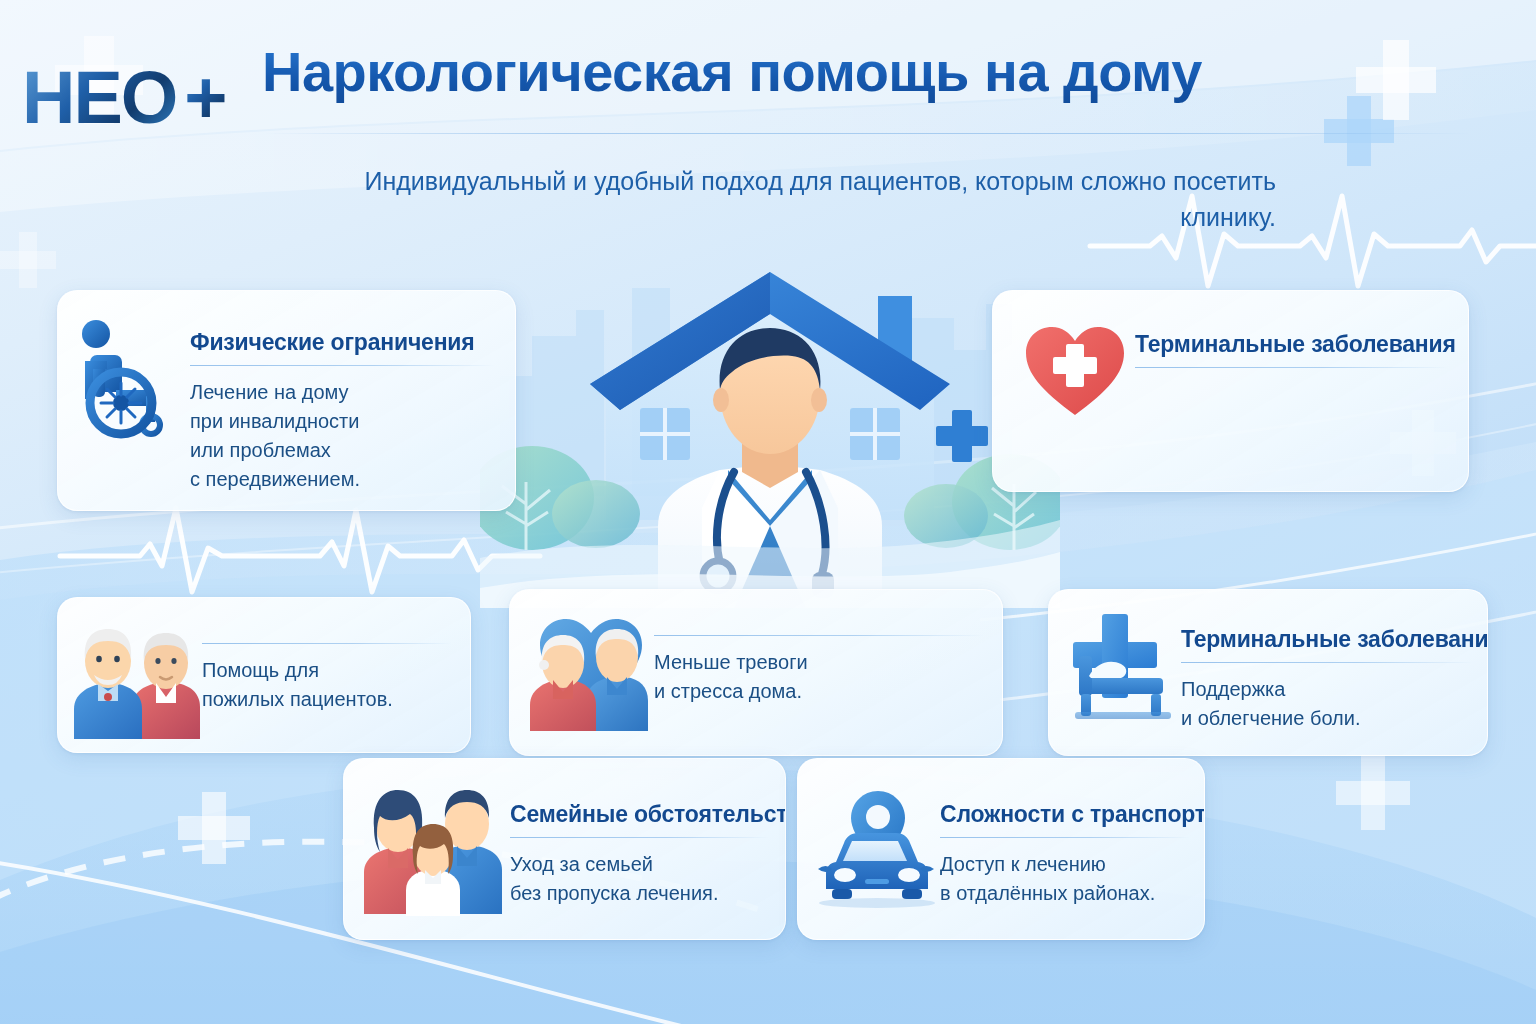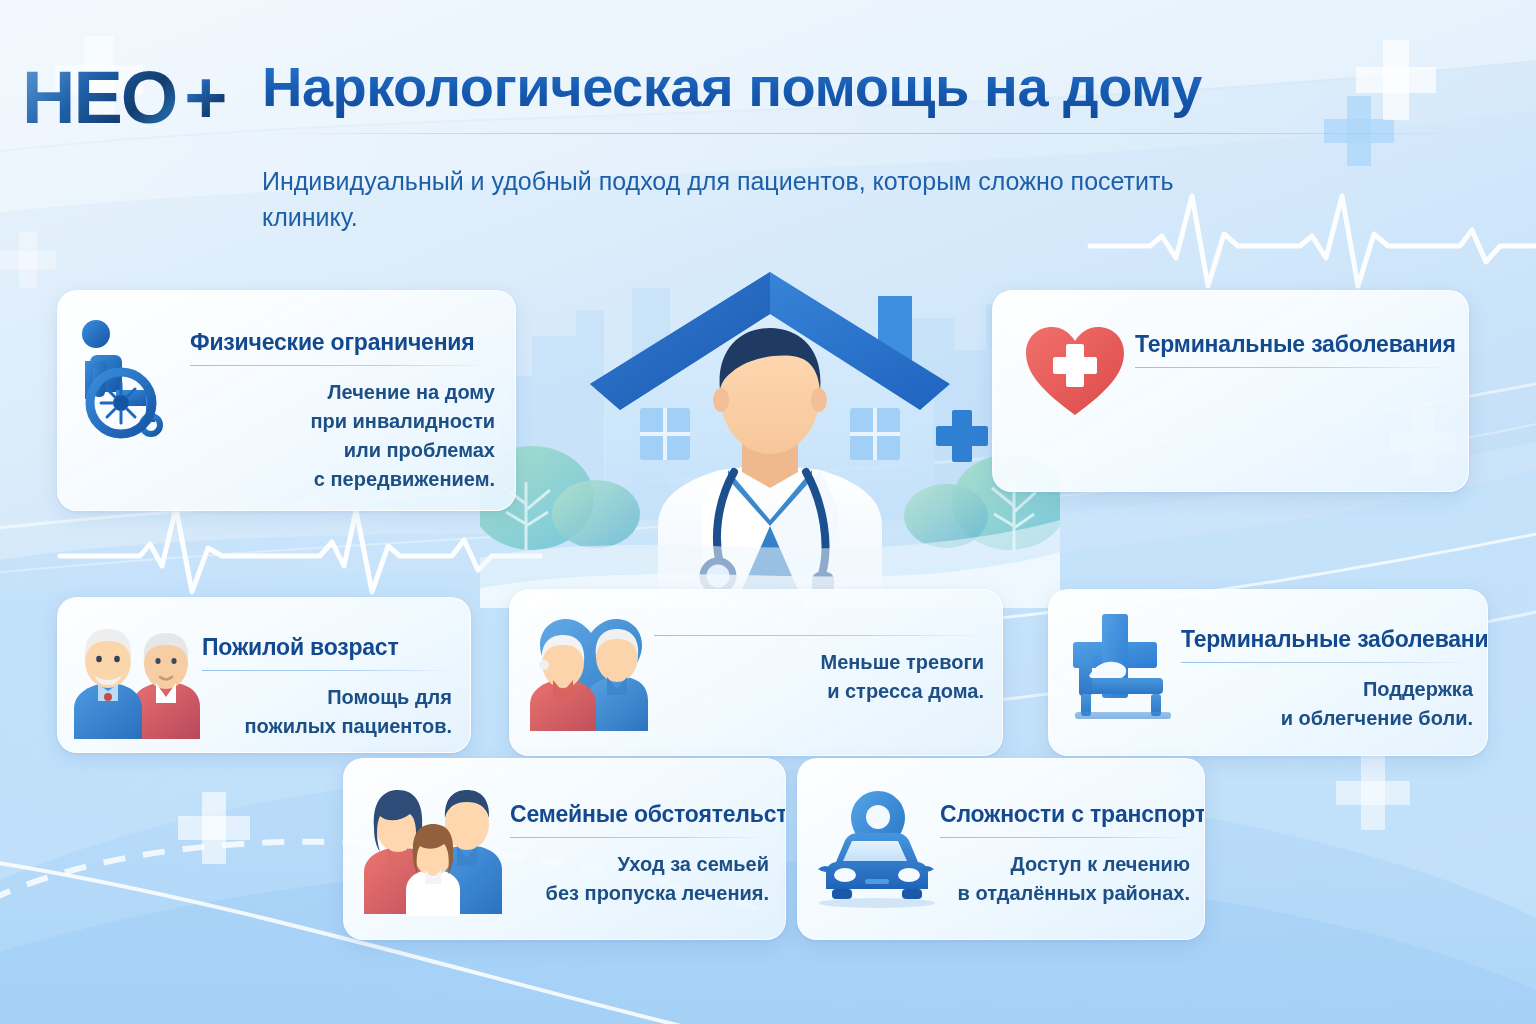--- a/index.html
+++ b/index.html
@@ -38,34 +38,34 @@
   }
   .logo-word {
     font-size: 74px; font-weight: 800; letter-spacing: -2px; line-height: 1;
     background: linear-gradient(135deg, #5b9bd5 0%, #1f5fa8 40%, #123c6e 70%, #2f7fc4 100%);
     -webkit-background-clip: text; background-clip: text; color: transparent;
     font-family: "Liberation Sans", sans-serif;
   }
   .logo-plus { margin-left: 8px; }
 
   .title {
-    position: absolute; left: 262px; top: 54px;
+    position: absolute; left: 262px; top: 39px;
     font-size: 56px; font-weight: 800; letter-spacing: -0.5px;
     color: #1763bd;
     background: linear-gradient(180deg, #2a7ad4 0%, #1558ae 60%, #114c9b 100%);
     -webkit-background-clip: text; background-clip: text; color: transparent;
     white-space: nowrap;
   }
   .title-rule {
     position: absolute; left: 262px; top: 133px; width: 1210px; height: 1px;
     background: linear-gradient(90deg, rgba(120,175,230,0) 0%, rgba(120,175,230,.55) 25%, rgba(120,175,230,.55) 75%, rgba(120,175,230,0) 100%);
   }
   .subtitle {
-    position: absolute; left: 262px; top: 164px; width: 1000px;
-    text-align: left;
+    position: absolute; left: 276px; top: 164px; width: 1000px;
+    text-align: right;
     font-size: 25px; line-height: 1.42; color: #1d5fa8; font-weight: 400;
   }
 
   
   .card {
     position: absolute;
     border-radius: 20px;
     background: linear-gradient(150deg, rgba(255,255,255,.97) 0%, rgba(247,252,255,.95) 45%, rgba(231,244,254,.92) 100%);
     box-shadow: 0 6px 20px rgba(54,110,170,.13), 0 1px 3px rgba(54,110,170,.10);
     border: 1px solid rgba(255,255,255,.85);
@@ -78,23 +78,22 @@
   .card-text { flex: 1 1 auto; min-width: 0; }
   .card-title {
     font-size: 23px; font-weight: 800; color: #13498f; letter-spacing: -0.2px;
     white-space: nowrap;
   }
   .card-rule {
     height: 1px; margin: 9px 0 12px 0;
     background: linear-gradient(90deg, rgba(120,175,230,.75) 0%, rgba(120,175,230,.55) 60%, rgba(120,175,230,0) 100%);
   }
   .card-desc {
-    font-size: 20px; line-height: 1.45; color: #1b4f85; font-weight: 700;
+    font-size: 20px; line-height: 1.45; color: #1b4f85; font-weight: 400;
     white-space: pre-line;
-    text-align: right;
   }
 
   
   #card-physical   { left: 57px;   top: 290px; width: 459px;  height: 221px; }
   #card-physical   .card-inner { padding: 22px 20px 18px 20px; }
   #card-physical   .card-icon  { width: 112px; height: 130px; margin-top: 2px;}
   #card-physical   .card-text  { padding-top: 16px; }
 
   #card-terminal-heart { left: 992px; top: 290px; width: 477px; height: 202px; }
   #card-terminal-heart .card-inner { padding: 22px 20px 18px 22px; }
@@ -424,21 +423,20 @@
           <ellipse cx="36" cy="40" rx="23" ry="27" fill="#fbd6ab"></ellipse>
           <path d="M13,38 C11,16 22,8 36,8 C50,8 61,16 59,38 C56,24 48,20 36,20 C24,20 16,24 13,38 Z" fill="#eeeeee"></path>
           <ellipse cx="27" cy="38" rx="2.8" ry="3.2" fill="#2f4257"></ellipse>
           <ellipse cx="45" cy="38" rx="2.8" ry="3.2" fill="#2f4257"></ellipse>
           <path d="M22,54 q14,10 28,0 q-4,10 -14,10 q-10,0 -14,-10 Z" fill="#f2f2f2"></path>
           <path d="M26,63 L36,70 L46,63 L46,80 L26,80 Z" fill="#bcdcf5"></path>
           <circle cx="36" cy="76" r="4" fill="#c94c4c"></circle>
         </svg>
       </div>
       <div class="card-text">
-        <div class="card-title">Пожилой возраст</div>
         <div class="card-rule"></div>
         <div class="card-desc">Помощь для
 пожилых пациентов.</div>
       </div>
     </div>
   </div>
 
   <div class="card" id="card-psych">
     <div class="card-inner">
       <div class="card-icon">

